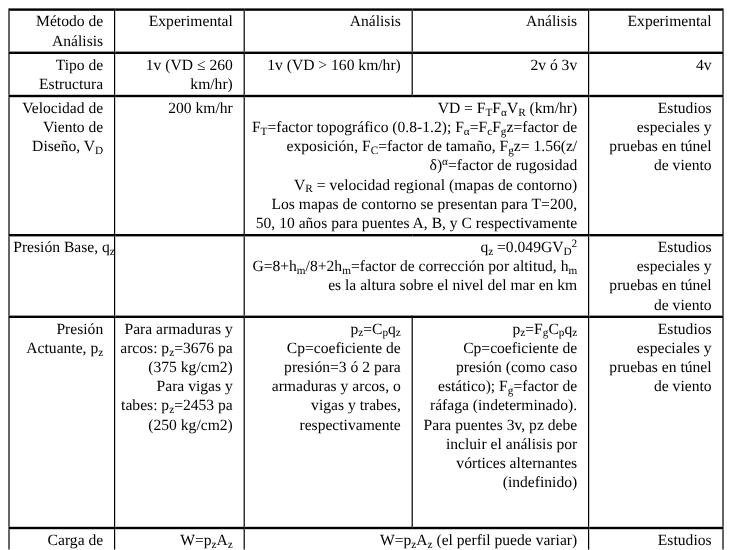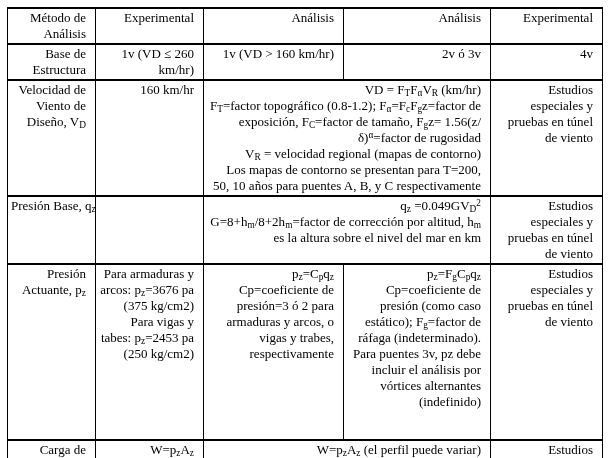--- a/index.html
+++ b/index.html
@@ -57,30 +57,30 @@
   <tbody>
       <tr style="height:31px">
     <td>Método de Análisis</td>
     <td>Experimental</td>
     <td>Análisis</td>
     <td>Análisis</td>
     <td>Experimental</td>
   </tr>
 
   <tr style="height:34px">
-    <td>Base de Estructura</td>
+    <td>Tipo de Estructura</td>
     <td>1v (VD ≤ 260 km/hr)</td>
     <td>1v (VD &gt; 160 km/hr)</td>
     <td>2v ó 3v</td>
     <td>4v</td>
   </tr>
 
   <tr style="height:115px">
     <td>Velocidad de Viento de Diseño, V<sub>D</sub></td>
-    <td>160 km/hr</td>
+    <td>200 km/hr</td>
     <td colspan="2">VD = F<sub>T</sub>F<sub>α</sub>V<sub>R</sub> (km/hr)<br>F<sub>T</sub>=factor topográfico (0.8-1.2); F<sub>α</sub>=F<sub>c</sub>F<sub>g</sub>z=factor de exposición, F<sub>C</sub>=factor de tamaño, F<sub>g</sub>z= 1.56(z/δ)<sup>α</sup>=factor de rugosidad<br>V<sub>R</sub> = velocidad regional (mapas de contorno)<br>Los mapas de contorno se presentan para T=200, 50, 10 años para puentes A, B, y C respectivamente</td>
     <td>Estudios especiales y pruebas en túnel de viento</td>
   </tr>
 
   <tr style="height:56px">
     <td class="nowrap">Presión Base, q<sub>z</sub></td>
     <td></td>
     <td colspan="2">q<sub>z</sub> =0.049GV<sub>D</sub><sup>2</sup><br>G=8+h<sub>m</sub>/8+2h<sub>m</sub>=factor de corrección por altitud, h<sub>m</sub> es la altura sobre el nivel del mar en km</td>
     <td>Estudios especiales y pruebas en túnel de viento</td>
   </tr>

